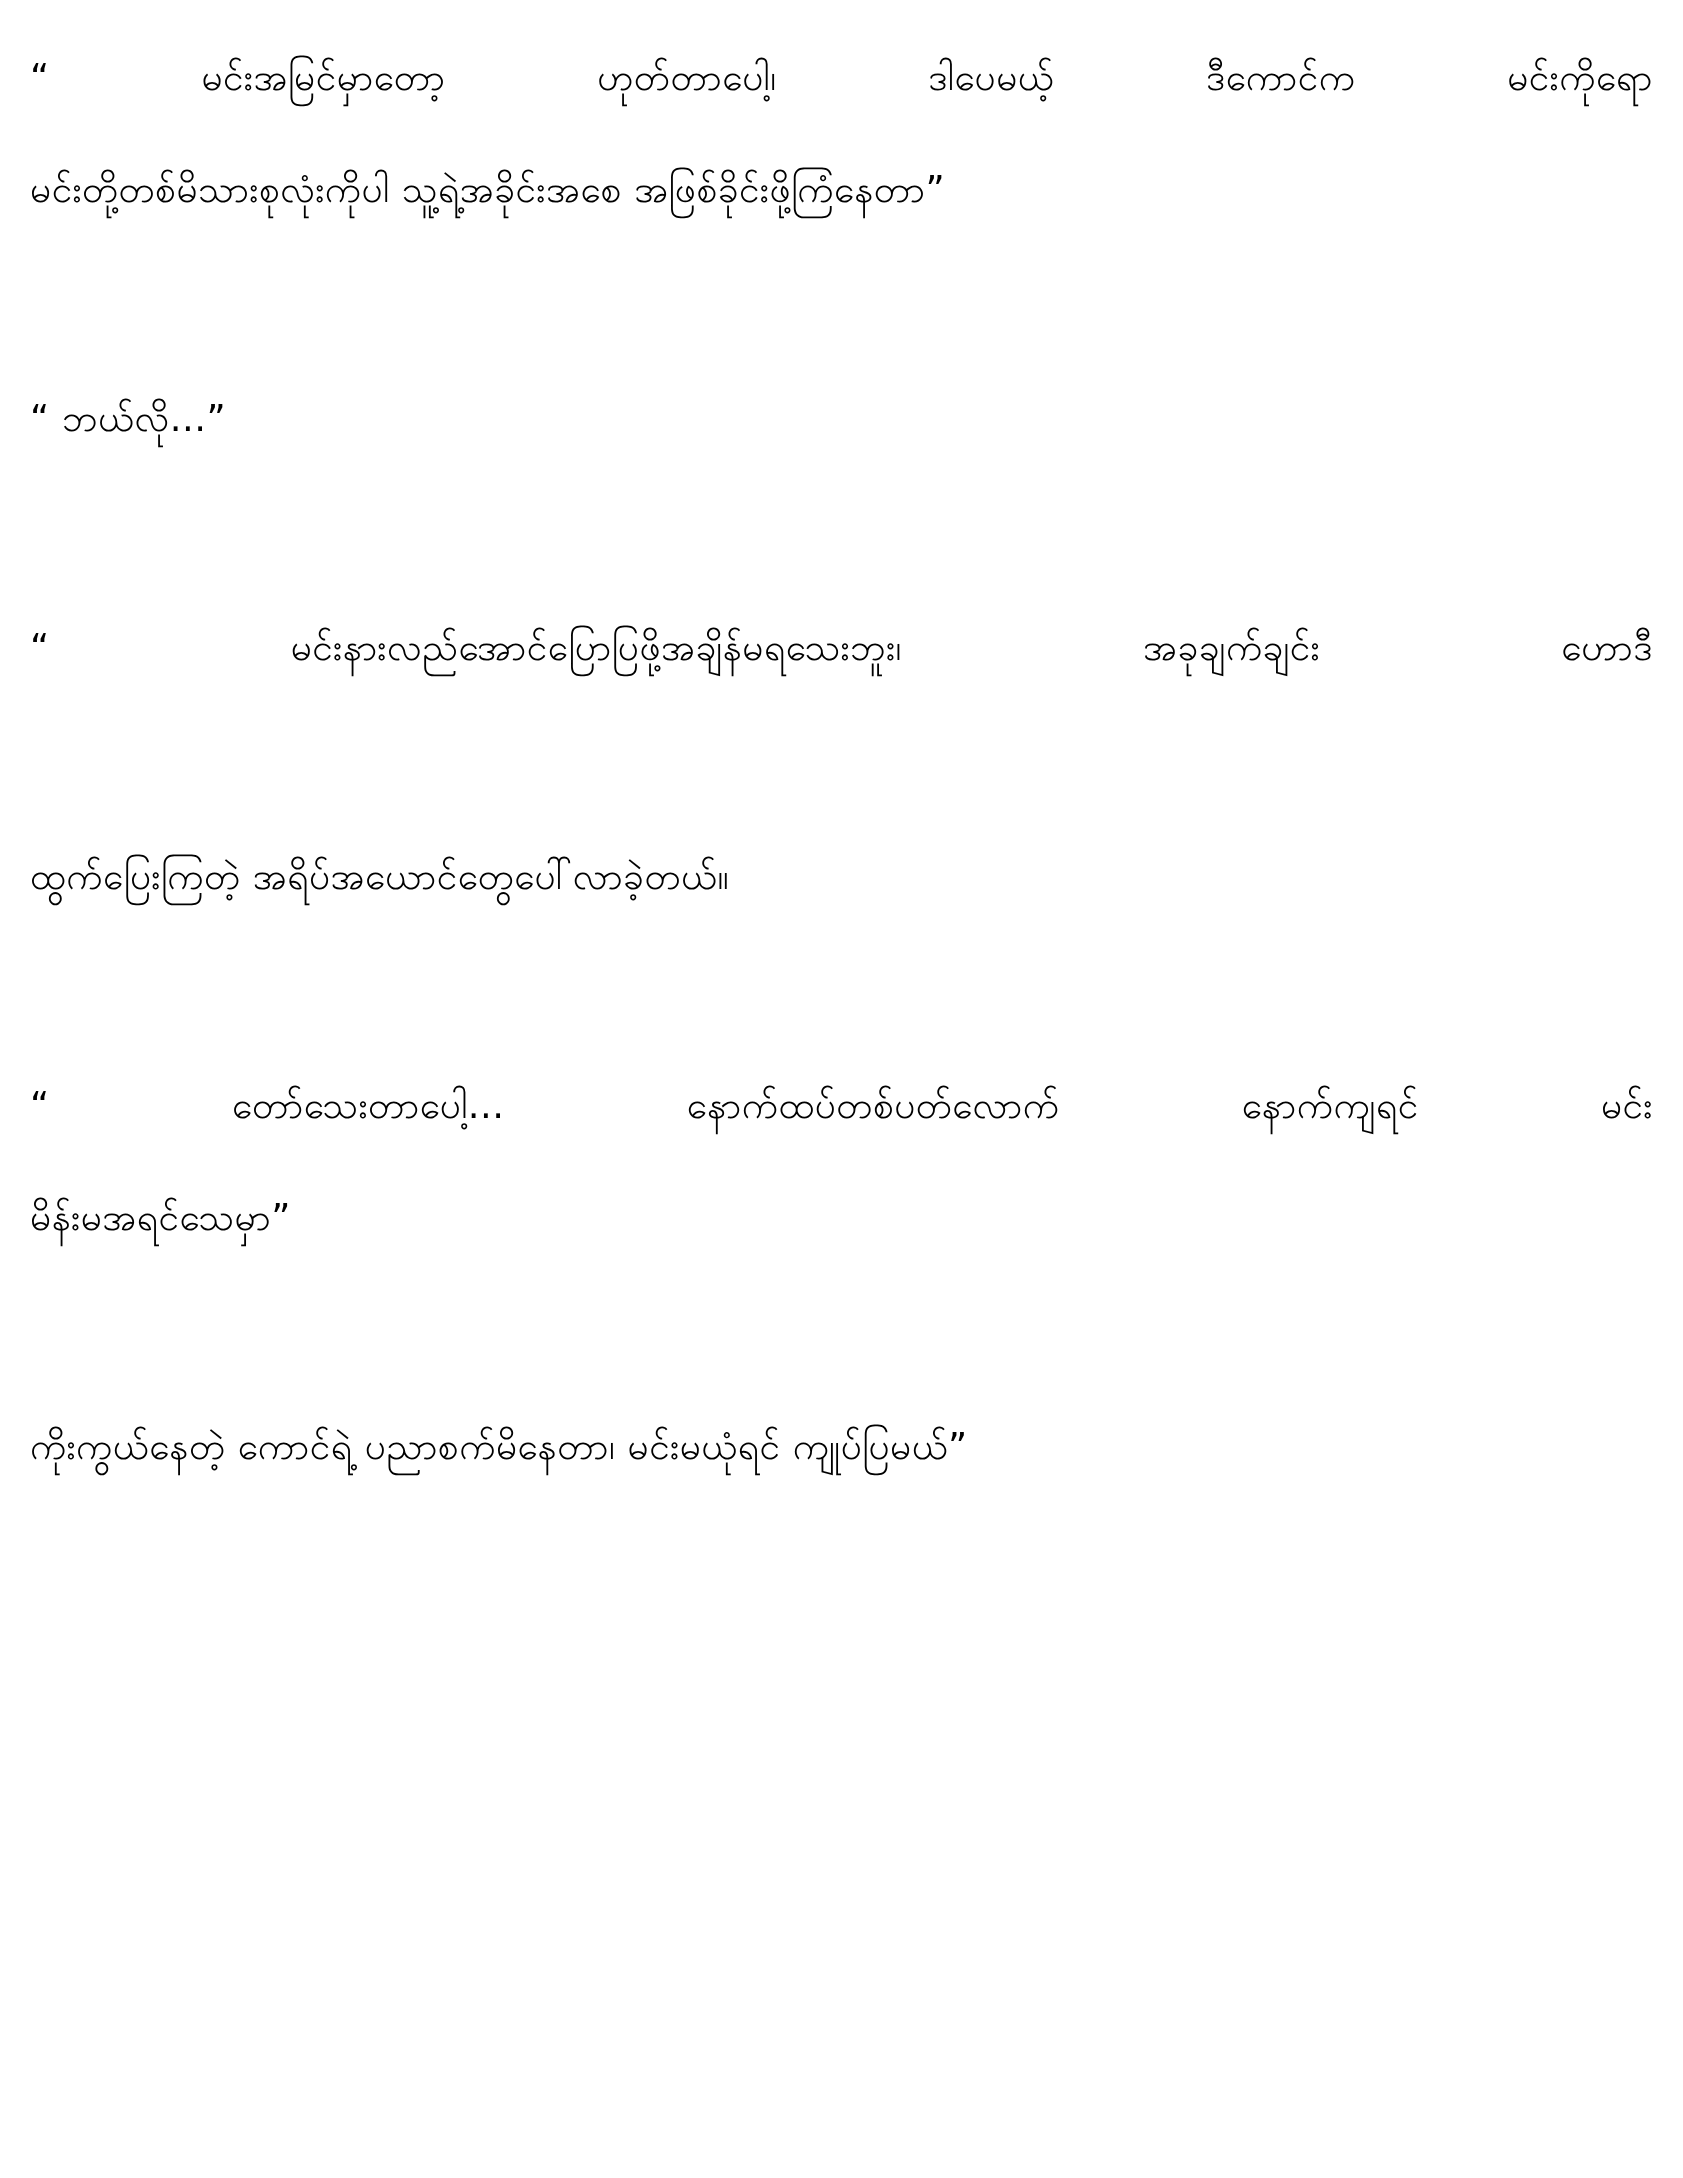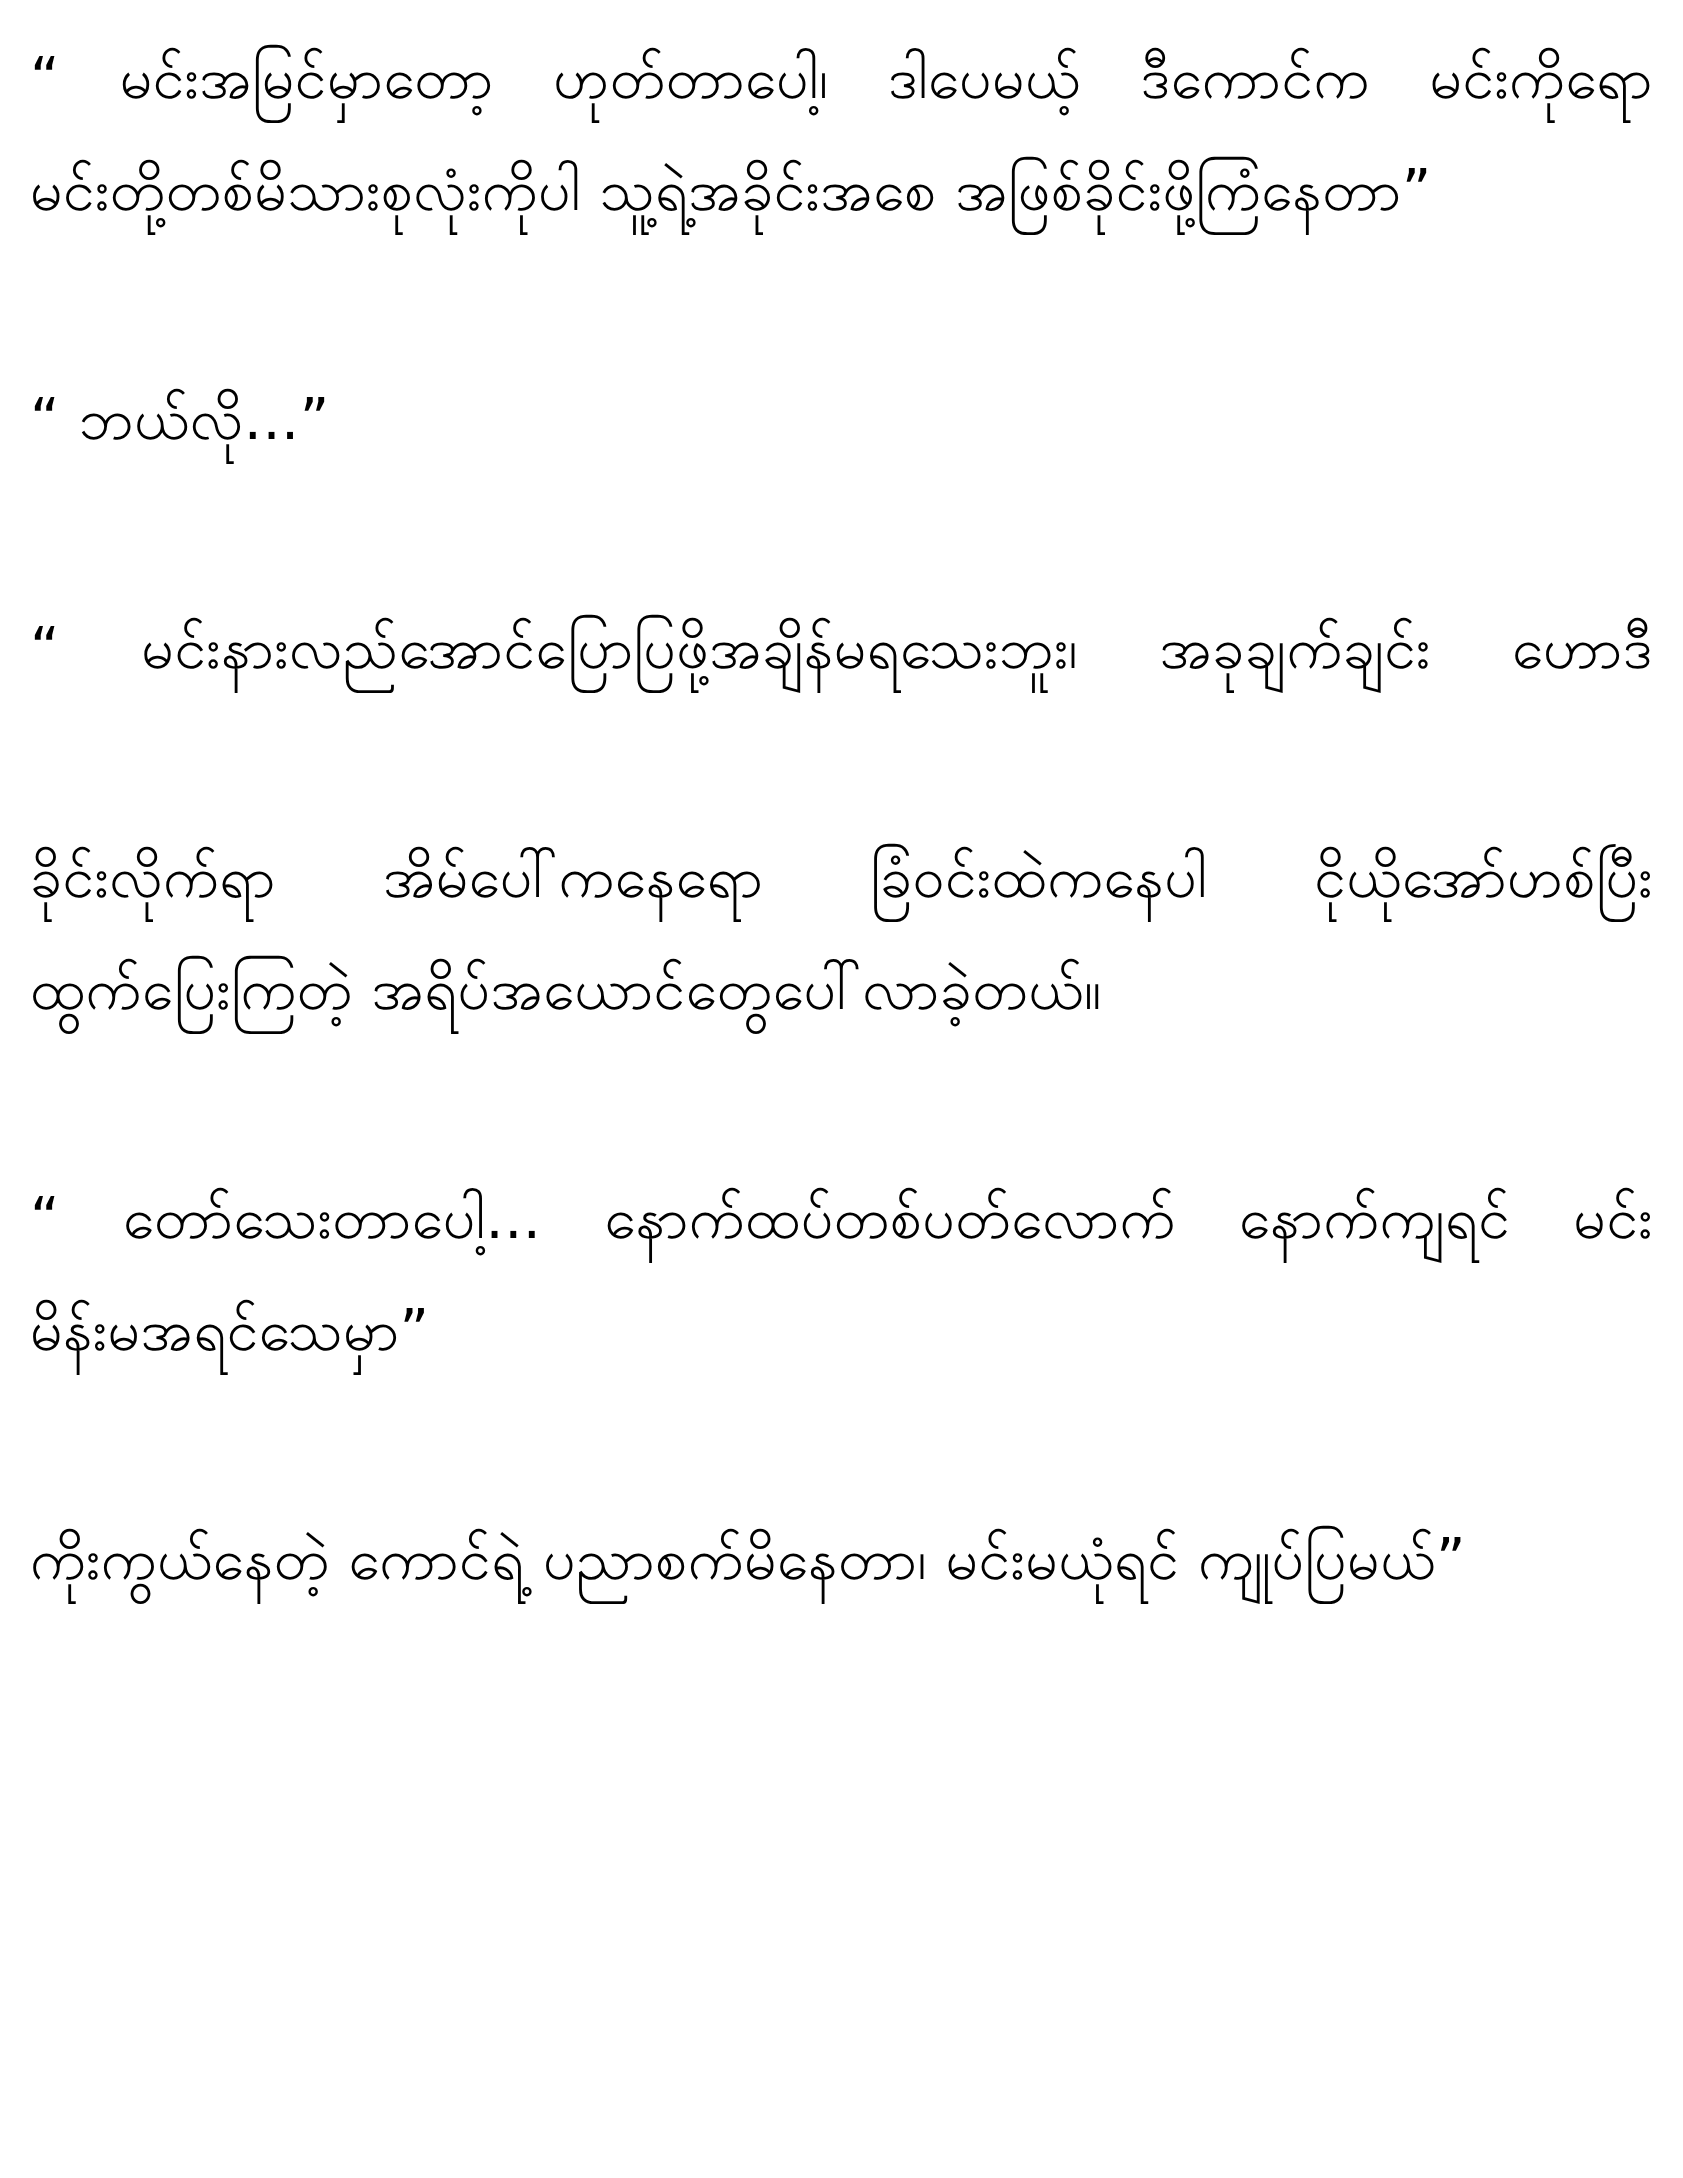--- a/index.html
+++ b/index.html
@@ -22,21 +22,21 @@
     padding: 22px 30px 0 30px;
     background: #ffffff;
   }
   .paragraph {
     margin: 0 0 117px 0;
   }
   .paragraph:last-child {
     margin-bottom: 0;
   }
   .line {
-    font-size: 57px;
+    font-size: 37px;
     line-height: 112px;
     font-weight: 500;
     letter-spacing: 0.5px;
     white-space: nowrap;
     color: #000000;
   }
   
   .line.justified {
     white-space: normal;
     text-align: justify;
@@ -55,21 +55,20 @@
 
   <div class="paragraph">
     <div class="line">“ ဘယ်လို...”</div>
   </div>
 
   <div class="paragraph">
     <div class="line justified">“ မင်းနားလည်အောင်ပြောပြဖို့အချိန်မရသေးဘူး၊ အခုချက်ချင်း ဟောဒီ</div>
   </div>
 
   <div class="paragraph">
-    <div class="line justified">ခိုင်းလိုက်ရာ အိမ်ပေါ်ကနေရော ခြံဝင်းထဲကနေပါ ငိုယိုအော်ဟစ်ပြီး</div>
     <div class="line">ထွက်ပြေးကြတဲ့ အရိပ်အယောင်တွေပေါ်လာခဲ့တယ်။</div>
   </div>
 
   <div class="paragraph">
     <div class="line justified">“ တော်သေးတာပေါ့... နောက်ထပ်တစ်ပတ်လောက် နောက်ကျရင် မင်း</div>
     <div class="line">မိန်းမအရင်သေမှာ”</div>
   </div>
 
 
   <div class="paragraph">

